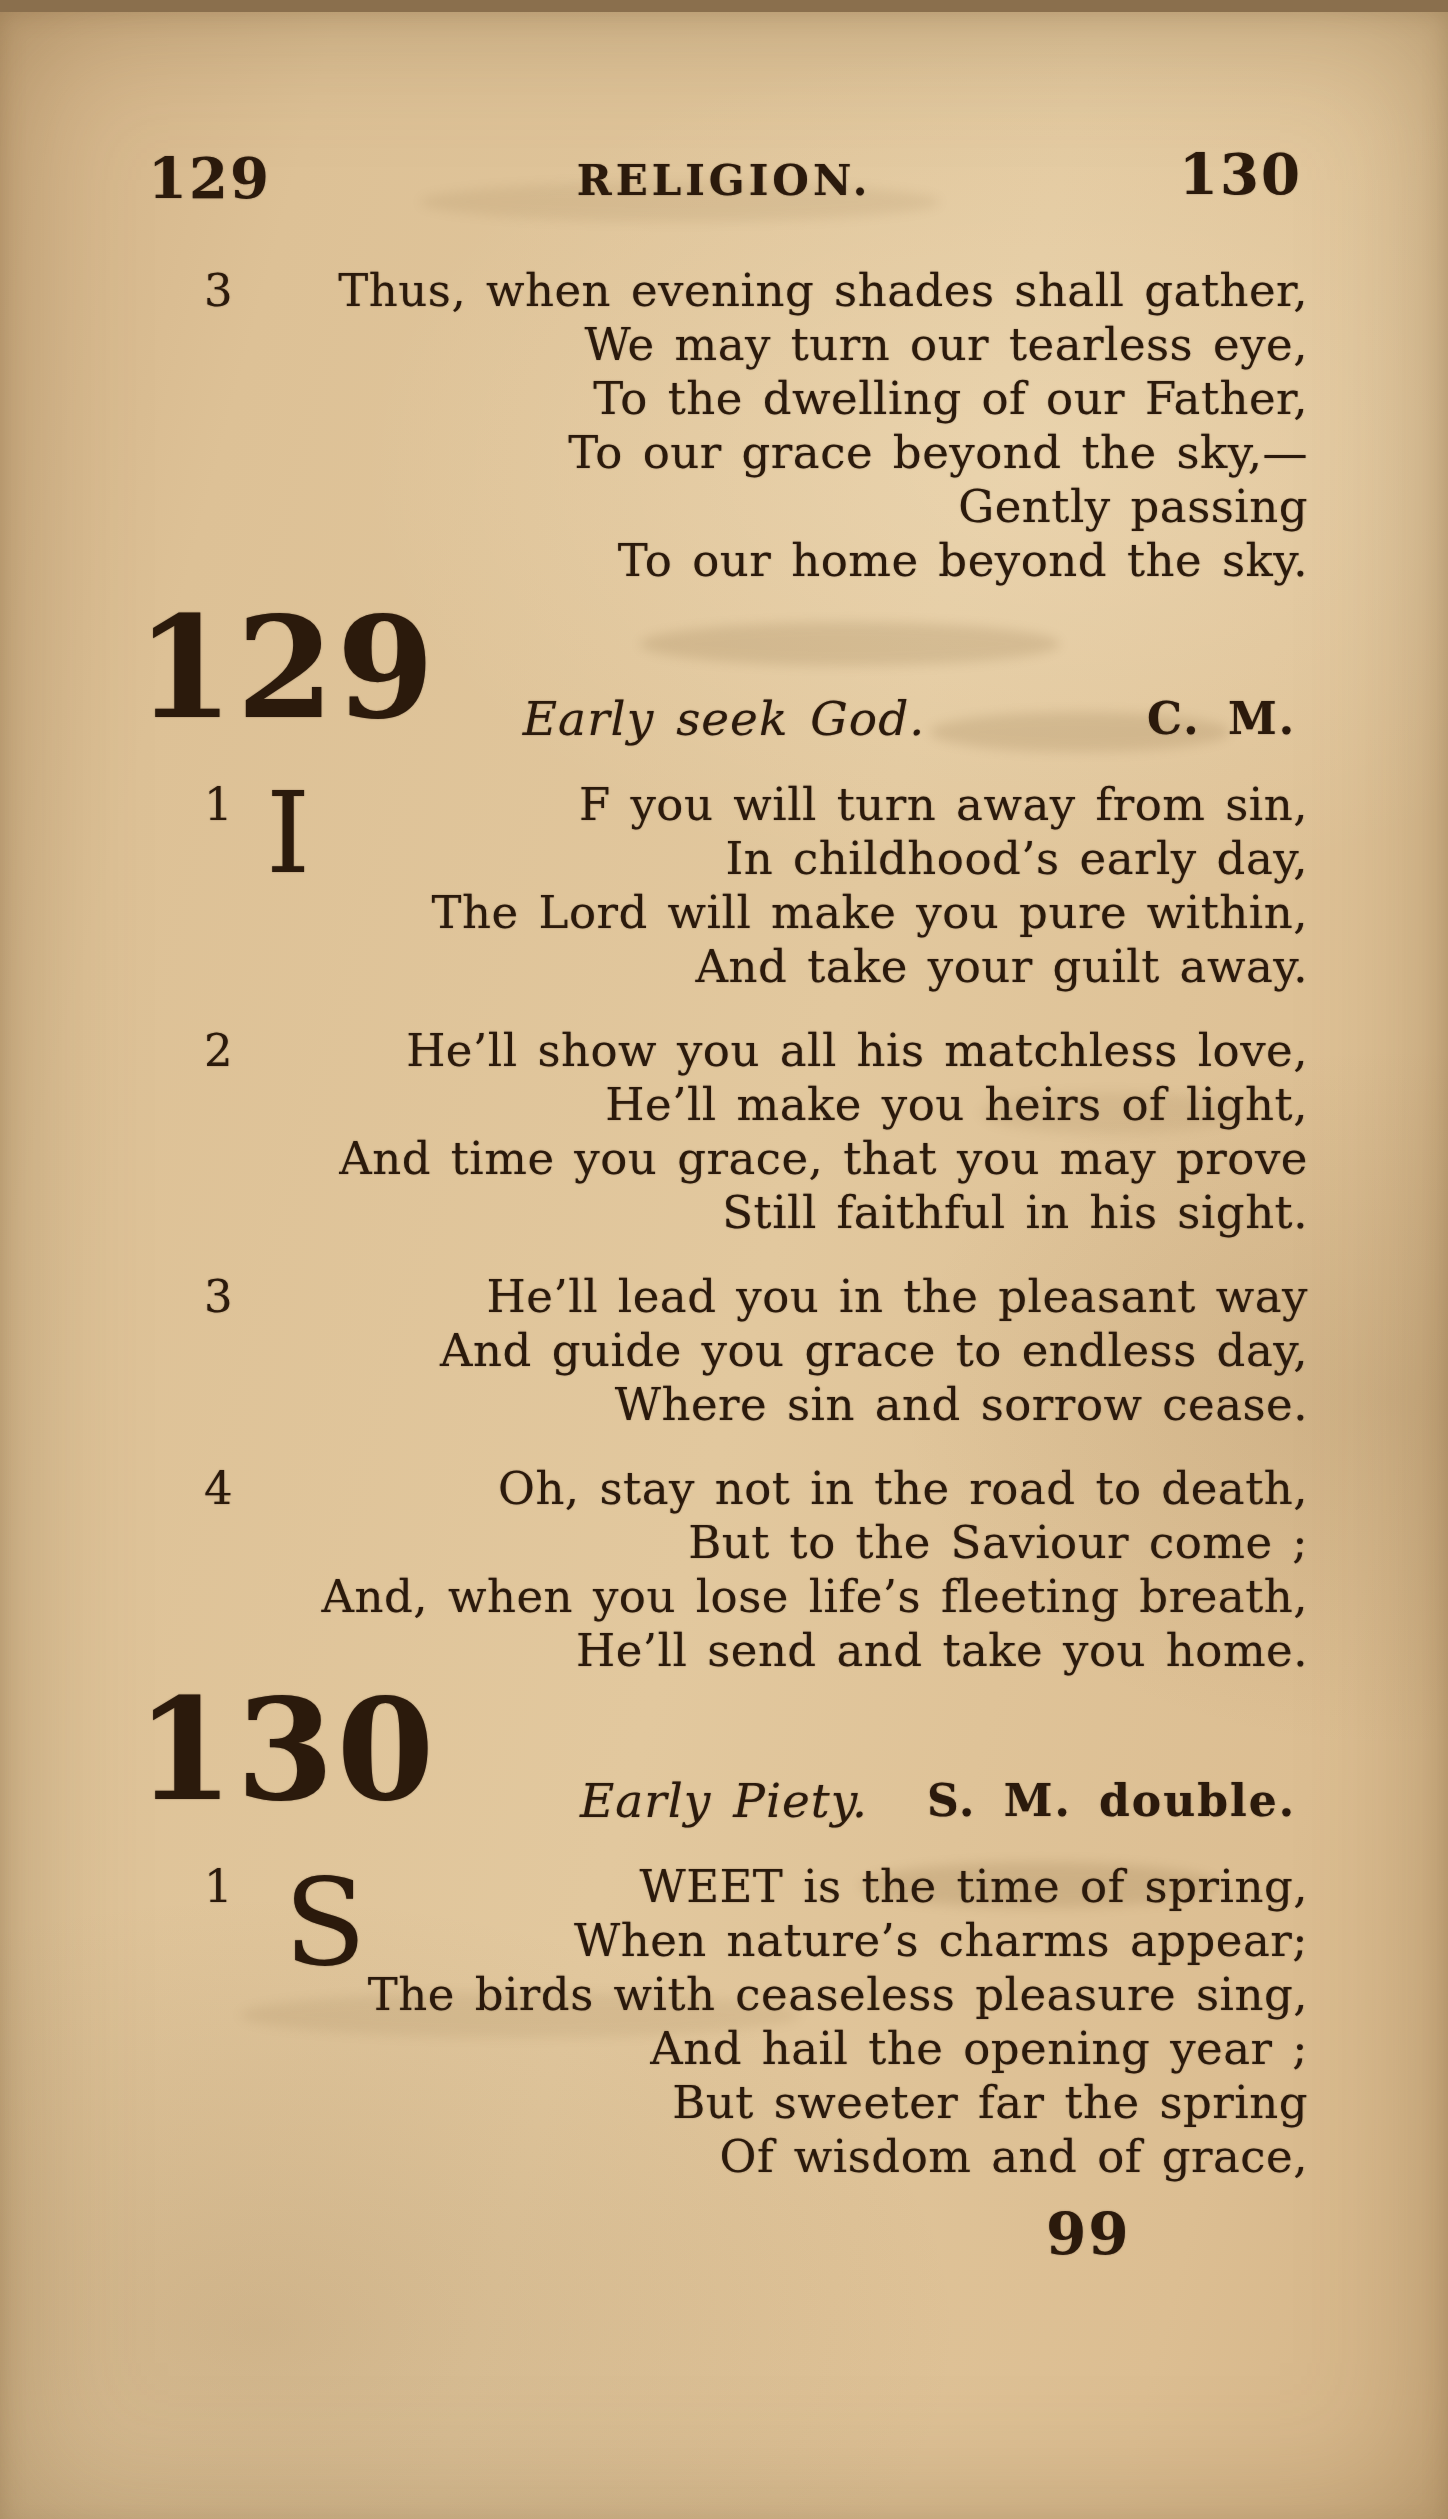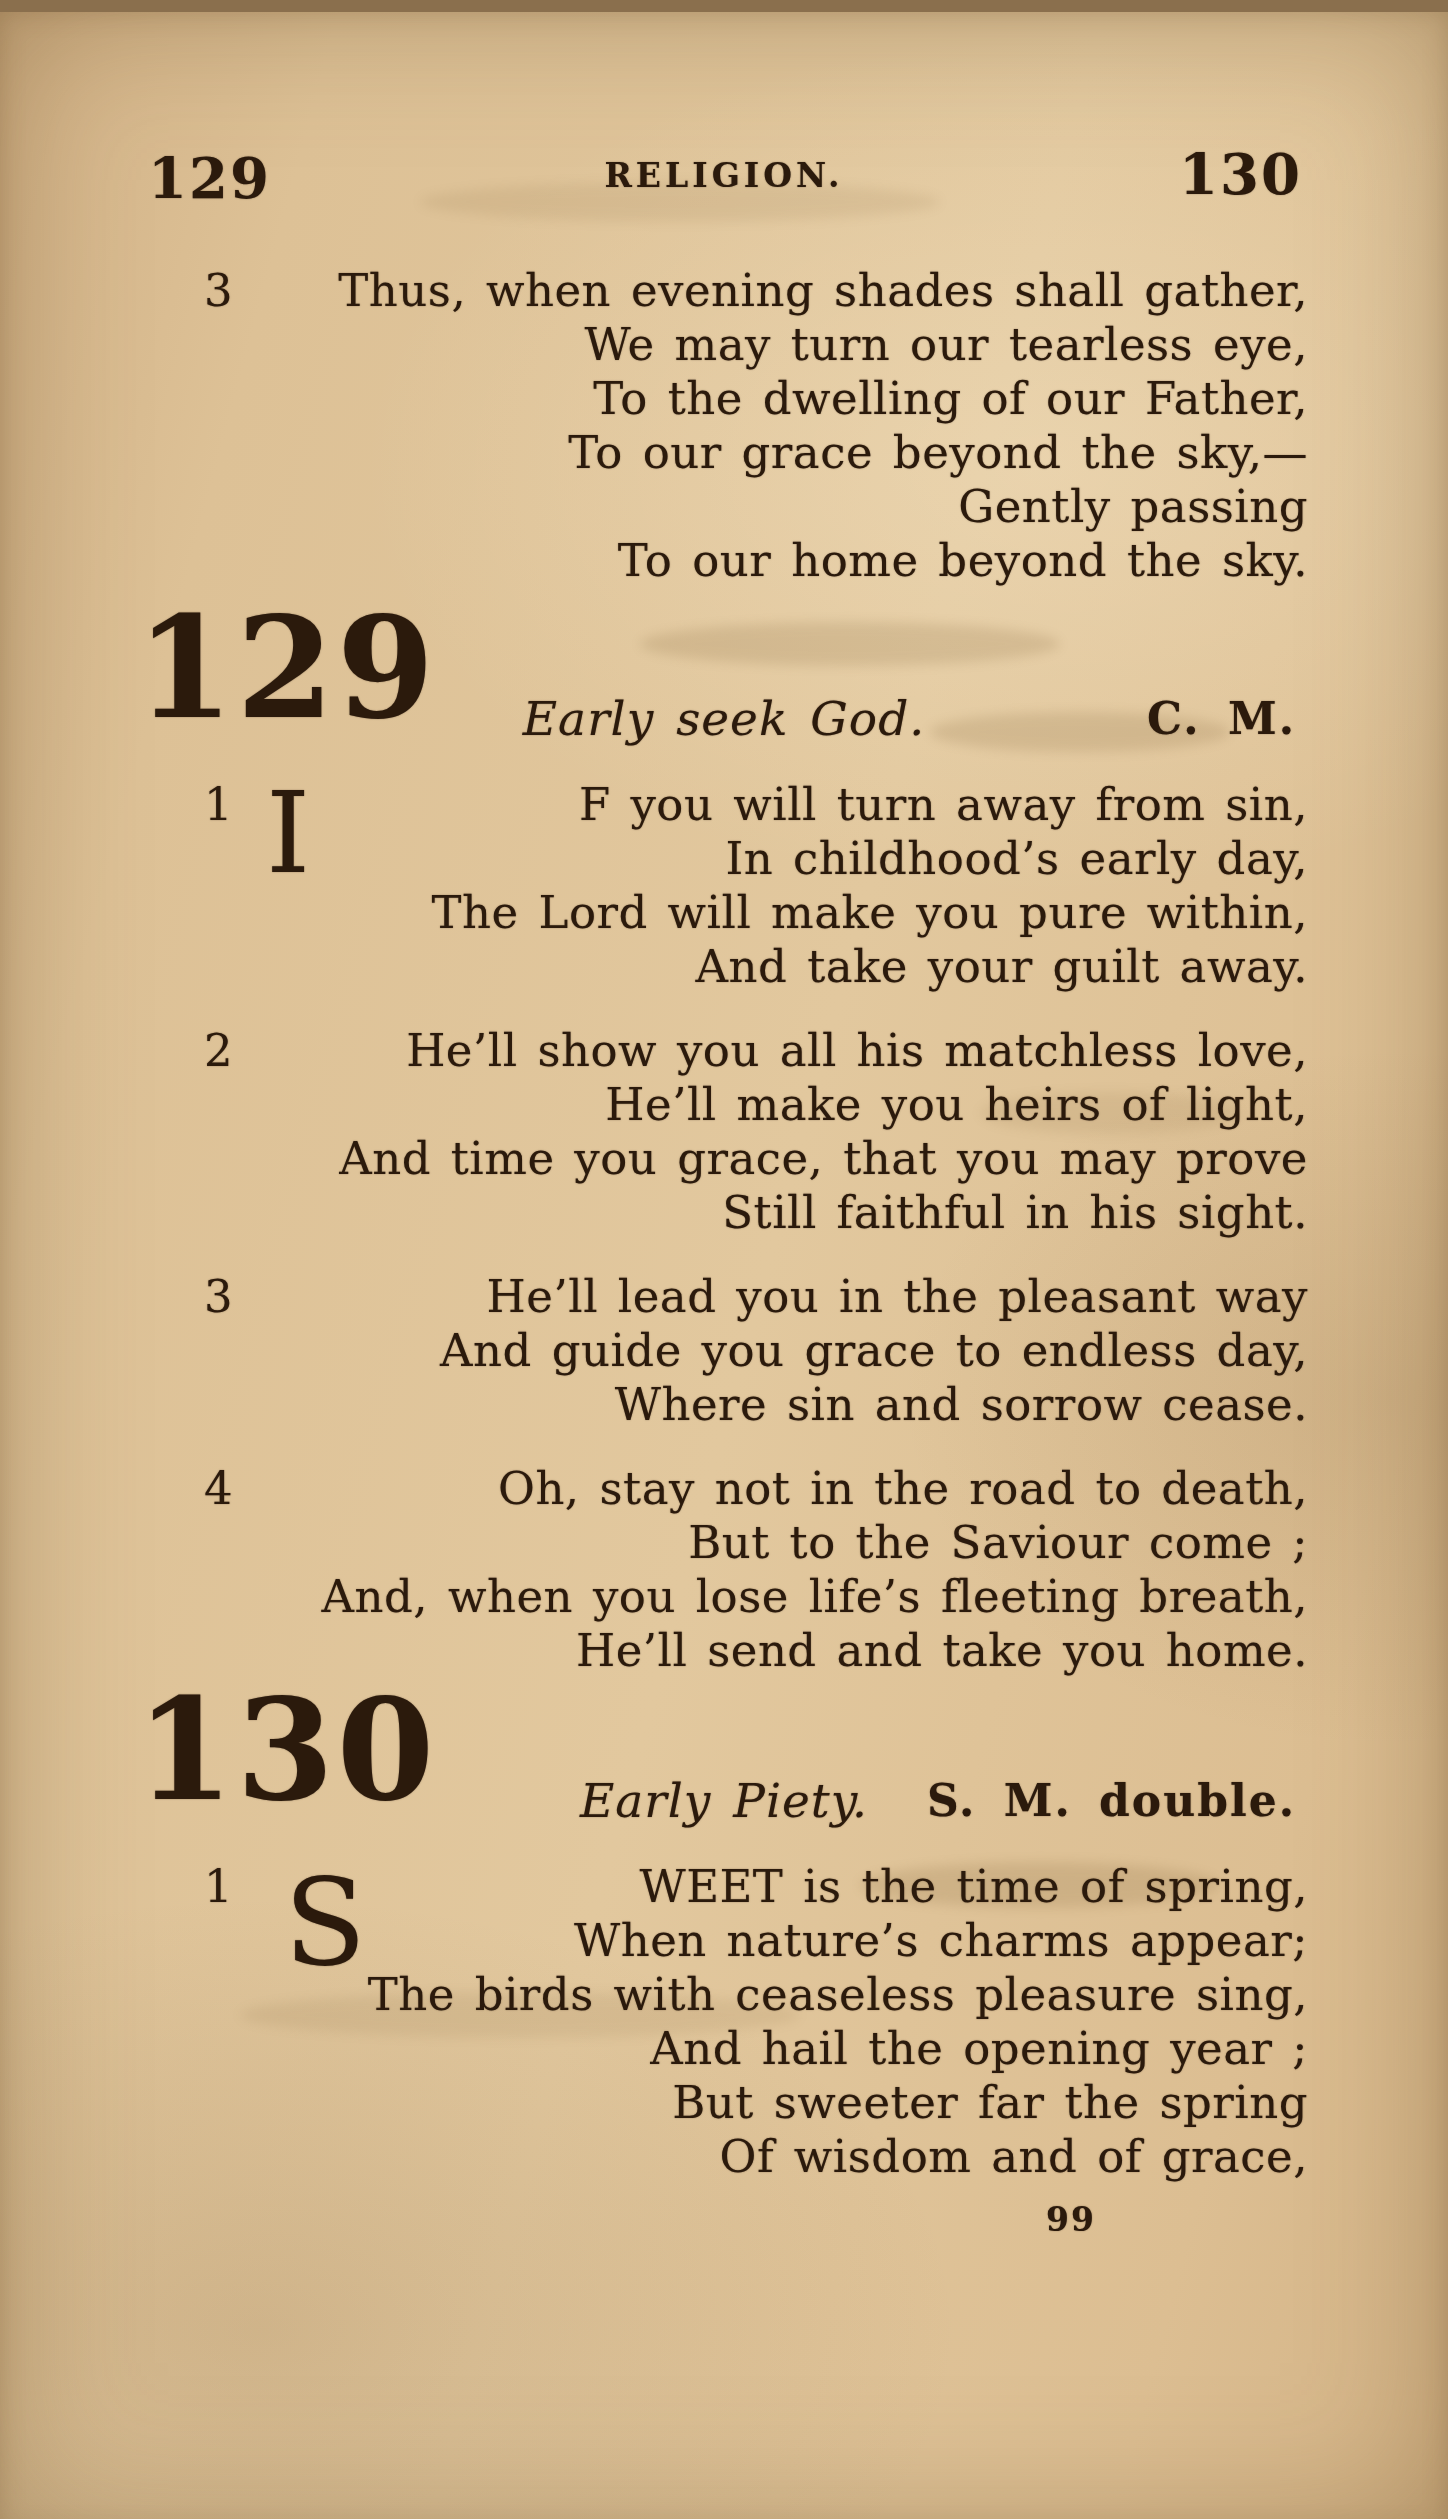--- a/index.html
+++ b/index.html
@@ -17,21 +17,21 @@
       linear-gradient(105deg,#d2b287 0%,#ddc196 16%,#e2c89e 52%,#dcbe92 84%,#d3b386 100%);
     box-shadow:inset 0 0 140px rgba(106,76,38,0.38), inset 0 0 24px rgba(106,76,38,0.25);
   }
   .content{position:absolute;left:140px;top:128px;width:1168px;}
   
   .runhead{position:relative;height:78px;}
   .folio{font-size:56px;font-weight:bold;line-height:64px;letter-spacing:2px;}
   .folio.left{position:absolute;left:8px;top:6px;}
   .folio.right{position:absolute;right:6px;top:2px;}
   .runtitle{position:absolute;left:0;right:0;top:16px;text-align:center;
-    font-size:33px;font-weight:bold;letter-spacing:4px;}
+    font-size:42px;font-weight:bold;letter-spacing:4px;}
   
   .stanza{position:relative;}
   .vline{font-size:45px;line-height:54px;letter-spacing:0.5px;word-spacing:5px;white-space:nowrap;text-align:right;}
   .vnum{position:absolute;left:64px;top:0;font-size:45px;line-height:54px;}
   .p0{padding-left:125px}.p1{padding-left:196px}.p2{padding-left:118px}
   .p3{padding-left:182px}.p4{padding-left:232px}
   .dcf{padding-left:172px}
   .s0{padding-left:222px}.s1{padding-left:250px}.s2{padding-left:112px}
   .s3{padding-left:190px}.s4{padding-left:114px}.s5{padding-left:172px}
   .dropcap{position:absolute;line-height:0.92;top:4px;}
@@ -39,21 +39,21 @@
   .dc-s{left:144px;font-size:120px;top:8px;}
   
   .hymn-head{position:relative;height:158px;}
   .hymn-number{position:absolute;left:-4px;top:-10px;font-size:140px;line-height:1;
     font-weight:bold;letter-spacing:3px;}
   .hymn-title{position:absolute;left:0;right:0;bottom:20px;text-align:center;
     font-style:italic;font-size:47px;letter-spacing:1px;word-spacing:6px;}
   .hymn-meter{position:absolute;right:12px;bottom:22px;font-weight:bold;font-size:44px;
     letter-spacing:2px;word-spacing:10px;}
   .mt20{margin-top:20px}.mt30{margin-top:30px}.mt46{margin-top:46px}.mt12{margin-top:12px}
-  .pageno{margin-top:16px;padding-left:906px;font-size:33px;font-weight:bold;letter-spacing:2px;}
+  .pageno{margin-top:16px;padding-left:906px;font-size:58px;font-weight:bold;letter-spacing:2px;}
   
   .content, .content *{text-shadow:0 0 1.4px rgba(43,26,12,0.55);}
   
   .smudge{position:absolute;filter:blur(6px);opacity:0.16;background:#7a5c30;border-radius:50%;}
   .sm1{left:640px;top:610px;width:420px;height:44px;}
   .sm2{left:930px;top:700px;width:300px;height:40px;}
   .sm3{left:860px;top:1850px;width:360px;height:46px;}
   .sm4{left:420px;top:170px;width:520px;height:40px;opacity:0.10;}
   .sm5{left:980px;top:1080px;width:260px;height:42px;opacity:0.10;}
   .sm6{left:240px;top:1980px;width:560px;height:46px;opacity:0.10;}

